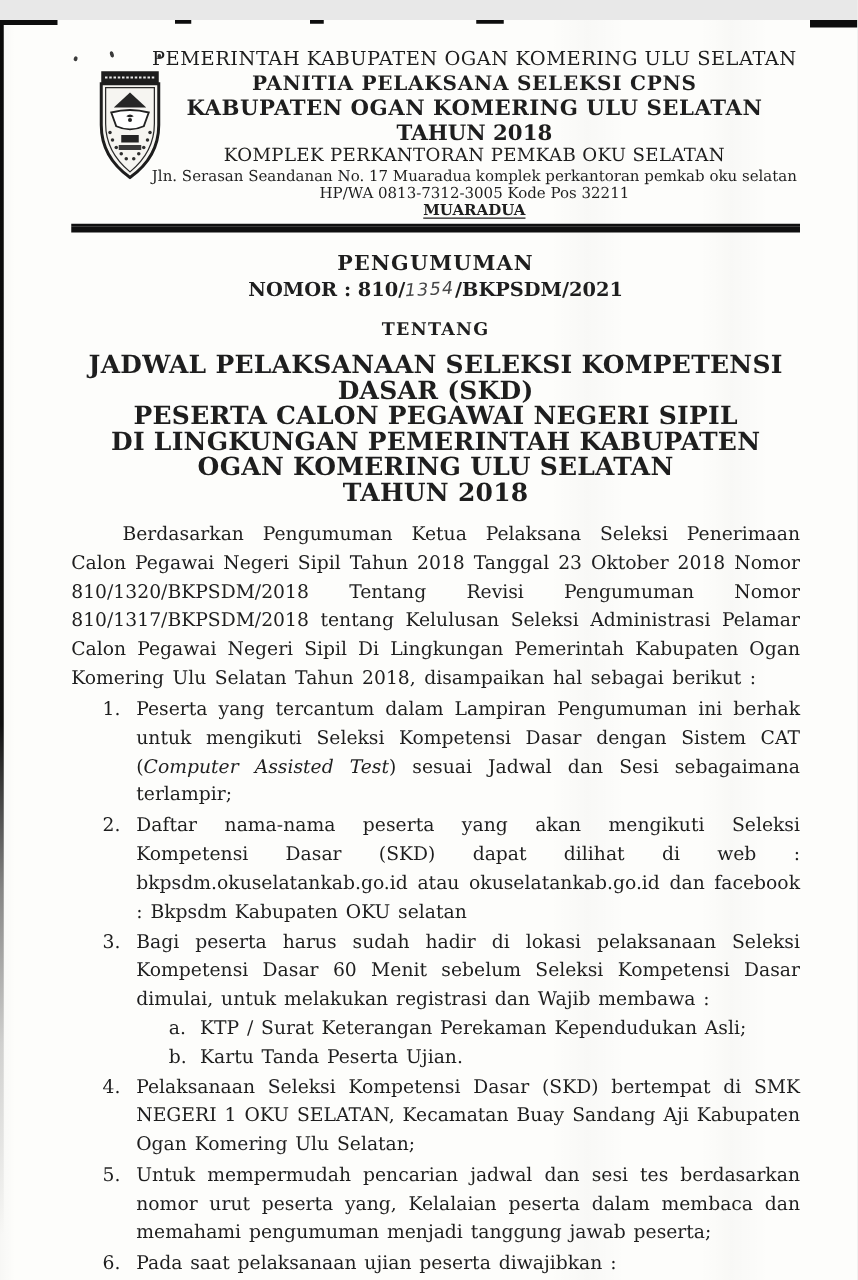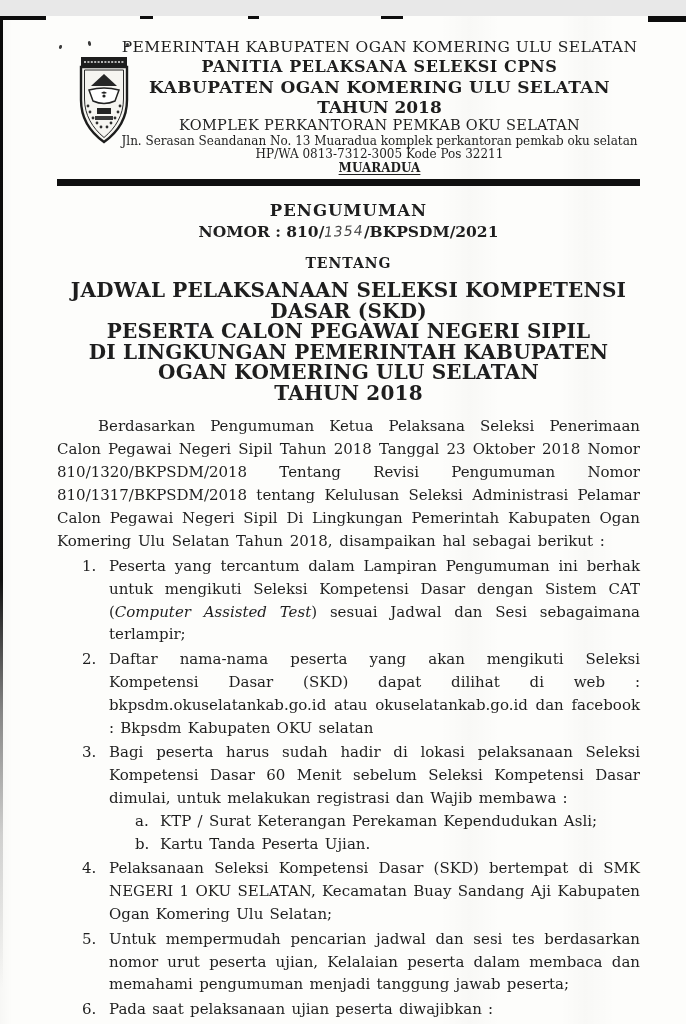--- a/index.html
+++ b/index.html
@@ -115,21 +115,21 @@
         <rect x="19" y="52" width="14" height="6" fill="#242424"></rect>
         <rect x="17" y="60" width="18" height="4" fill="#3a3a3a"></rect>
       </svg>
     </div>
     <div class="lh-text">
       <div class="lh-gov">PEMERINTAH KABUPATEN OGAN KOMERING ULU SELATAN</div>
       <div class="lh-committee">PANITIA PELAKSANA SELEKSI CPNS</div>
       <div class="lh-regency">KABUPATEN OGAN KOMERING ULU SELATAN</div>
       <div class="lh-year">TAHUN 2018</div>
       <div class="lh-office">KOMPLEK PERKANTORAN PEMKAB OKU SELATAN</div>
-      <div class="lh-address">Jln. Serasan Seandanan No. 13  Muaradua  komplek perkantoran pemkab oku selatan</div>
+      <div class="lh-address">Jln. Serasan Seandanan No. 17  Muaradua  komplek perkantoran pemkab oku selatan</div>
       <div class="lh-contact">HP/WA  0813-7312-3005 Kode Pos 32211</div>
       <div class="lh-city"><span>MUARADUA</span></div>
     </div>
     <div class="lh-rule"></div>
   </div>
 
   <div class="ann">
     <div class="ann-title">PENGUMUMAN</div>
     <div class="ann-number"><span>NOMOR : 810/</span><span class="handwritten">1354</span><span>/BKPSDM/2021</span></div>
     <div class="ann-tentang">TENTANG</div>
@@ -170,21 +170,21 @@
       </div>
     </div>
 
     <div class="item">
       <span class="item-num">4.</span>
       <div class="item-txt">Pelaksanaan Seleksi Kompetensi Dasar (SKD) bertempat di SMK NEGERI 1 OKU SELATAN, Kecamatan Buay Sandang Aji Kabupaten Ogan Komering Ulu Selatan;</div>
     </div>
 
     <div class="item">
       <span class="item-num">5.</span>
-      <div class="item-txt">Untuk mempermudah pencarian jadwal dan sesi tes berdasarkan nomor urut peserta ujian, Kelalaian peserta dalam membaca dan memahami pengumuman menjadi tanggung jawab peserta;</div>
+      <div class="item-txt">Untuk mempermudah pencarian jadwal dan sesi tes berdasarkan nomor urut peserta yang, Kelalaian peserta dalam membaca dan memahami pengumuman menjadi tanggung jawab peserta;</div>
     </div>
 
     <div class="item">
       <span class="item-num">6.</span>
       <div class="item-txt">
         <span>Pada saat pelaksanaan ujian peserta diwajibkan :</span>
         <div class="subitem">
           <span class="sub-letter">a.</span>
           <div class="sub-txt">Peserta Pria memakai kemeja putih tanpa corak, celana panjang hitam/biru tua, sepatu hitam (rapi dan sopan);</div>
         </div>

